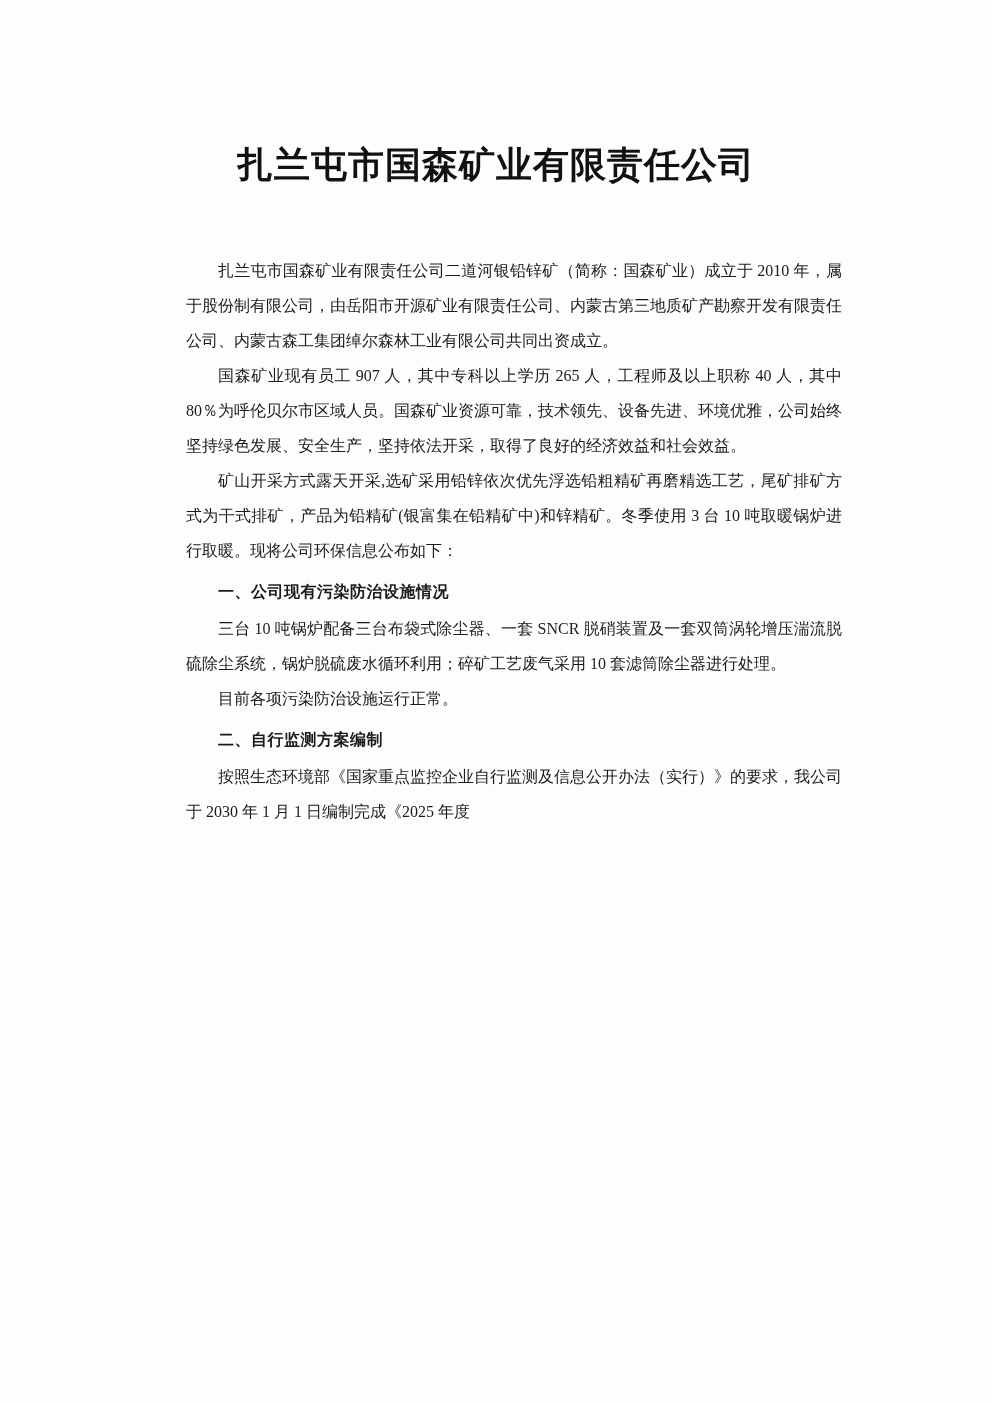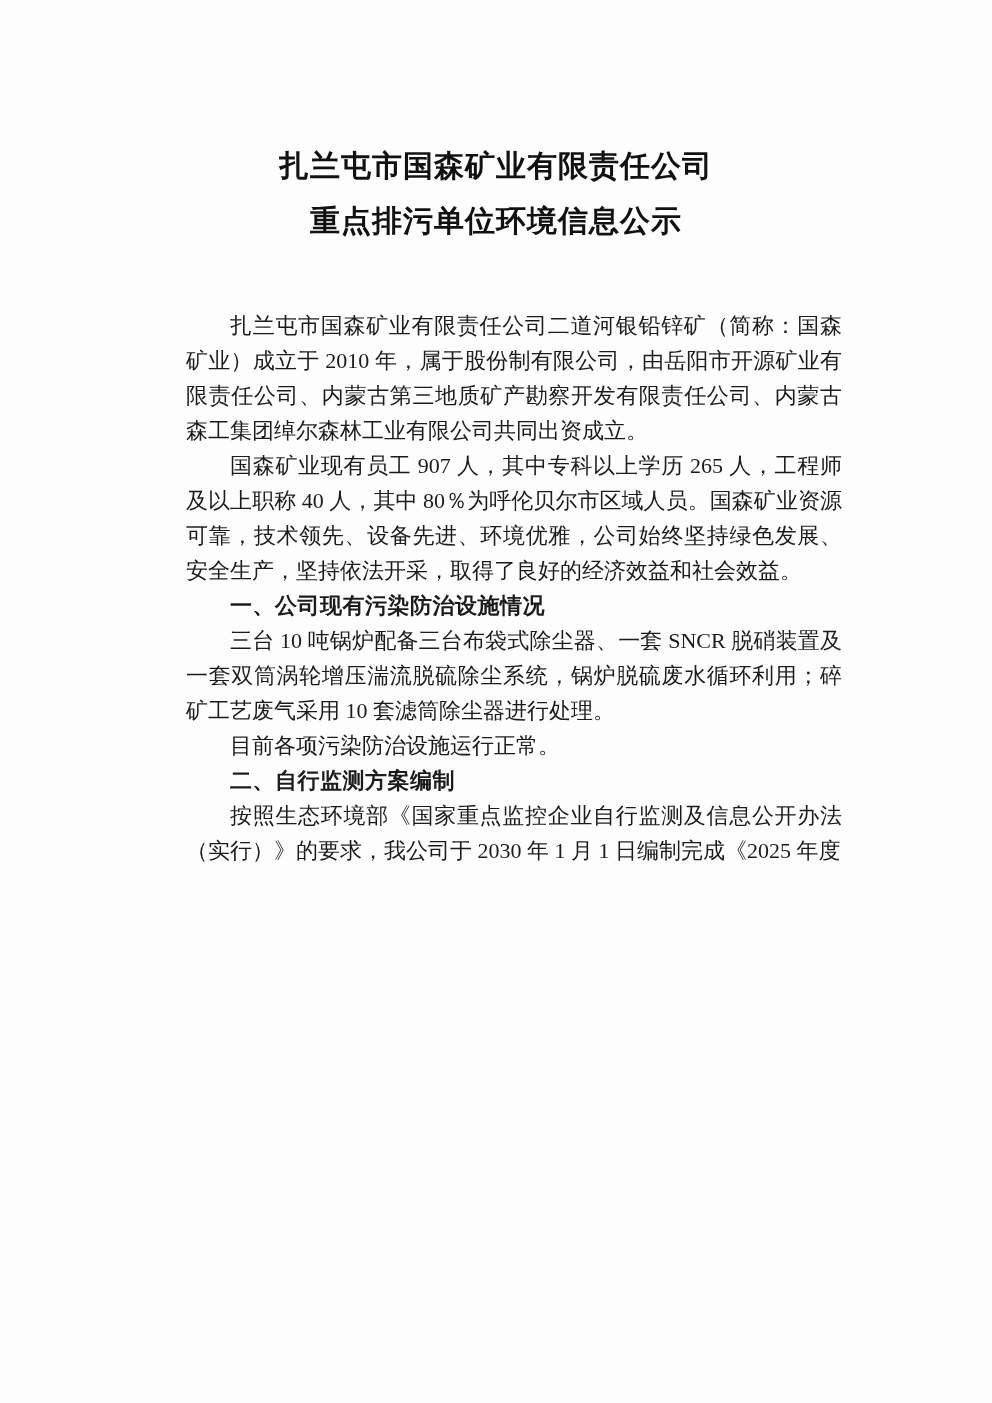--- a/index.html
+++ b/index.html
@@ -16,57 +16,58 @@
     box-sizing: border-box;
   }
   .title-block {
     padding-top: 138px;
     text-align: center;
     color: #111111;
   }
   .title-line {
     font-family: "Liberation Serif", "DejaVu Serif", serif;
     font-weight: bold;
-    font-size: 30px;
+    font-size: 36px;
     line-height: 55px;
     letter-spacing: 1px;
     white-space: nowrap;
     text-align: center;
   }
   .body-text {
     margin: 60px 150px 0 186px;
     width: 656px;
     font-family: "Liberation Serif", "DejaVu Serif", serif;
-    font-size: 22px;
+    font-size: 16px;
     line-height: 35px;
     color: #1b1b1b;
     text-align: justify;
     text-justify: inter-character;
   }
   .body-text p {
     margin: 0;
     padding: 0;
     text-indent: 2em;
   }
   .body-text p.heading {
-    font-family: Liberation Serif, serif;
+    font-family: Liberation Mono, monospace;
     font-weight: bold;
     letter-spacing: 0.5px;
+    margin-top: 8px;
   }
 </style>
 </head>
 <body>
 
 <div class="page">
   <div class="title-block">
     <div class="title-line">扎兰屯市国森矿业有限责任公司</div>
-    <div class="title-line">重点排污单位环境信息公示</div>
   </div>
   <div class="body-text" id="doc-body">
       <p class="body">扎兰屯市国森矿业有限责任公司二道河银铅锌矿（简称：国森矿业）成立于 2010 年，属于股份制有限公司，由岳阳市开源矿业有限责任公司、内蒙古第三地质矿产勘察开发有限责任公司、内蒙古森工集团绰尔森林工业有限公司共同出资成立。</p>
       <p class="body">国森矿业现有员工 907 人，其中专科以上学历 265 人，工程师及以上职称 40 人，其中 80％为呼伦贝尔市区域人员。国森矿业资源可靠，技术领先、设备先进、环境优雅，公司始终坚持绿色发展、安全生产，坚持依法开采，取得了良好的经济效益和社会效益。</p>
+      <p class="body">矿山开采方式露天开采,选矿采用铅锌依次优先浮选铅粗精矿再磨精选工艺，尾矿排矿方式为干式排矿，产品为铅精矿(银富集在铅精矿中)和锌精矿。冬季使用 3 台 10 吨取暖锅炉进行取暖。现将公司环保信息公布如下：</p>
       <p class="heading">一、公司现有污染防治设施情况</p>
       <p class="body">三台 10 吨锅炉配备三台布袋式除尘器、一套 SNCR 脱硝装置及一套双筒涡轮增压湍流脱硫除尘系统，锅炉脱硫废水循环利用；碎矿工艺废气采用 10 套滤筒除尘器进行处理。</p>
       <p class="body">目前各项污染防治设施运行正常。</p>
       <p class="heading">二、自行监测方案编制</p>
       <p class="body">按照生态环境部《国家重点监控企业自行监测及信息公开办法（实行）》的要求，我公司于 2030 年 1 月 1 日编制完成《2025 年度</p>
     </div>
 </div>
 
 </body></html>

